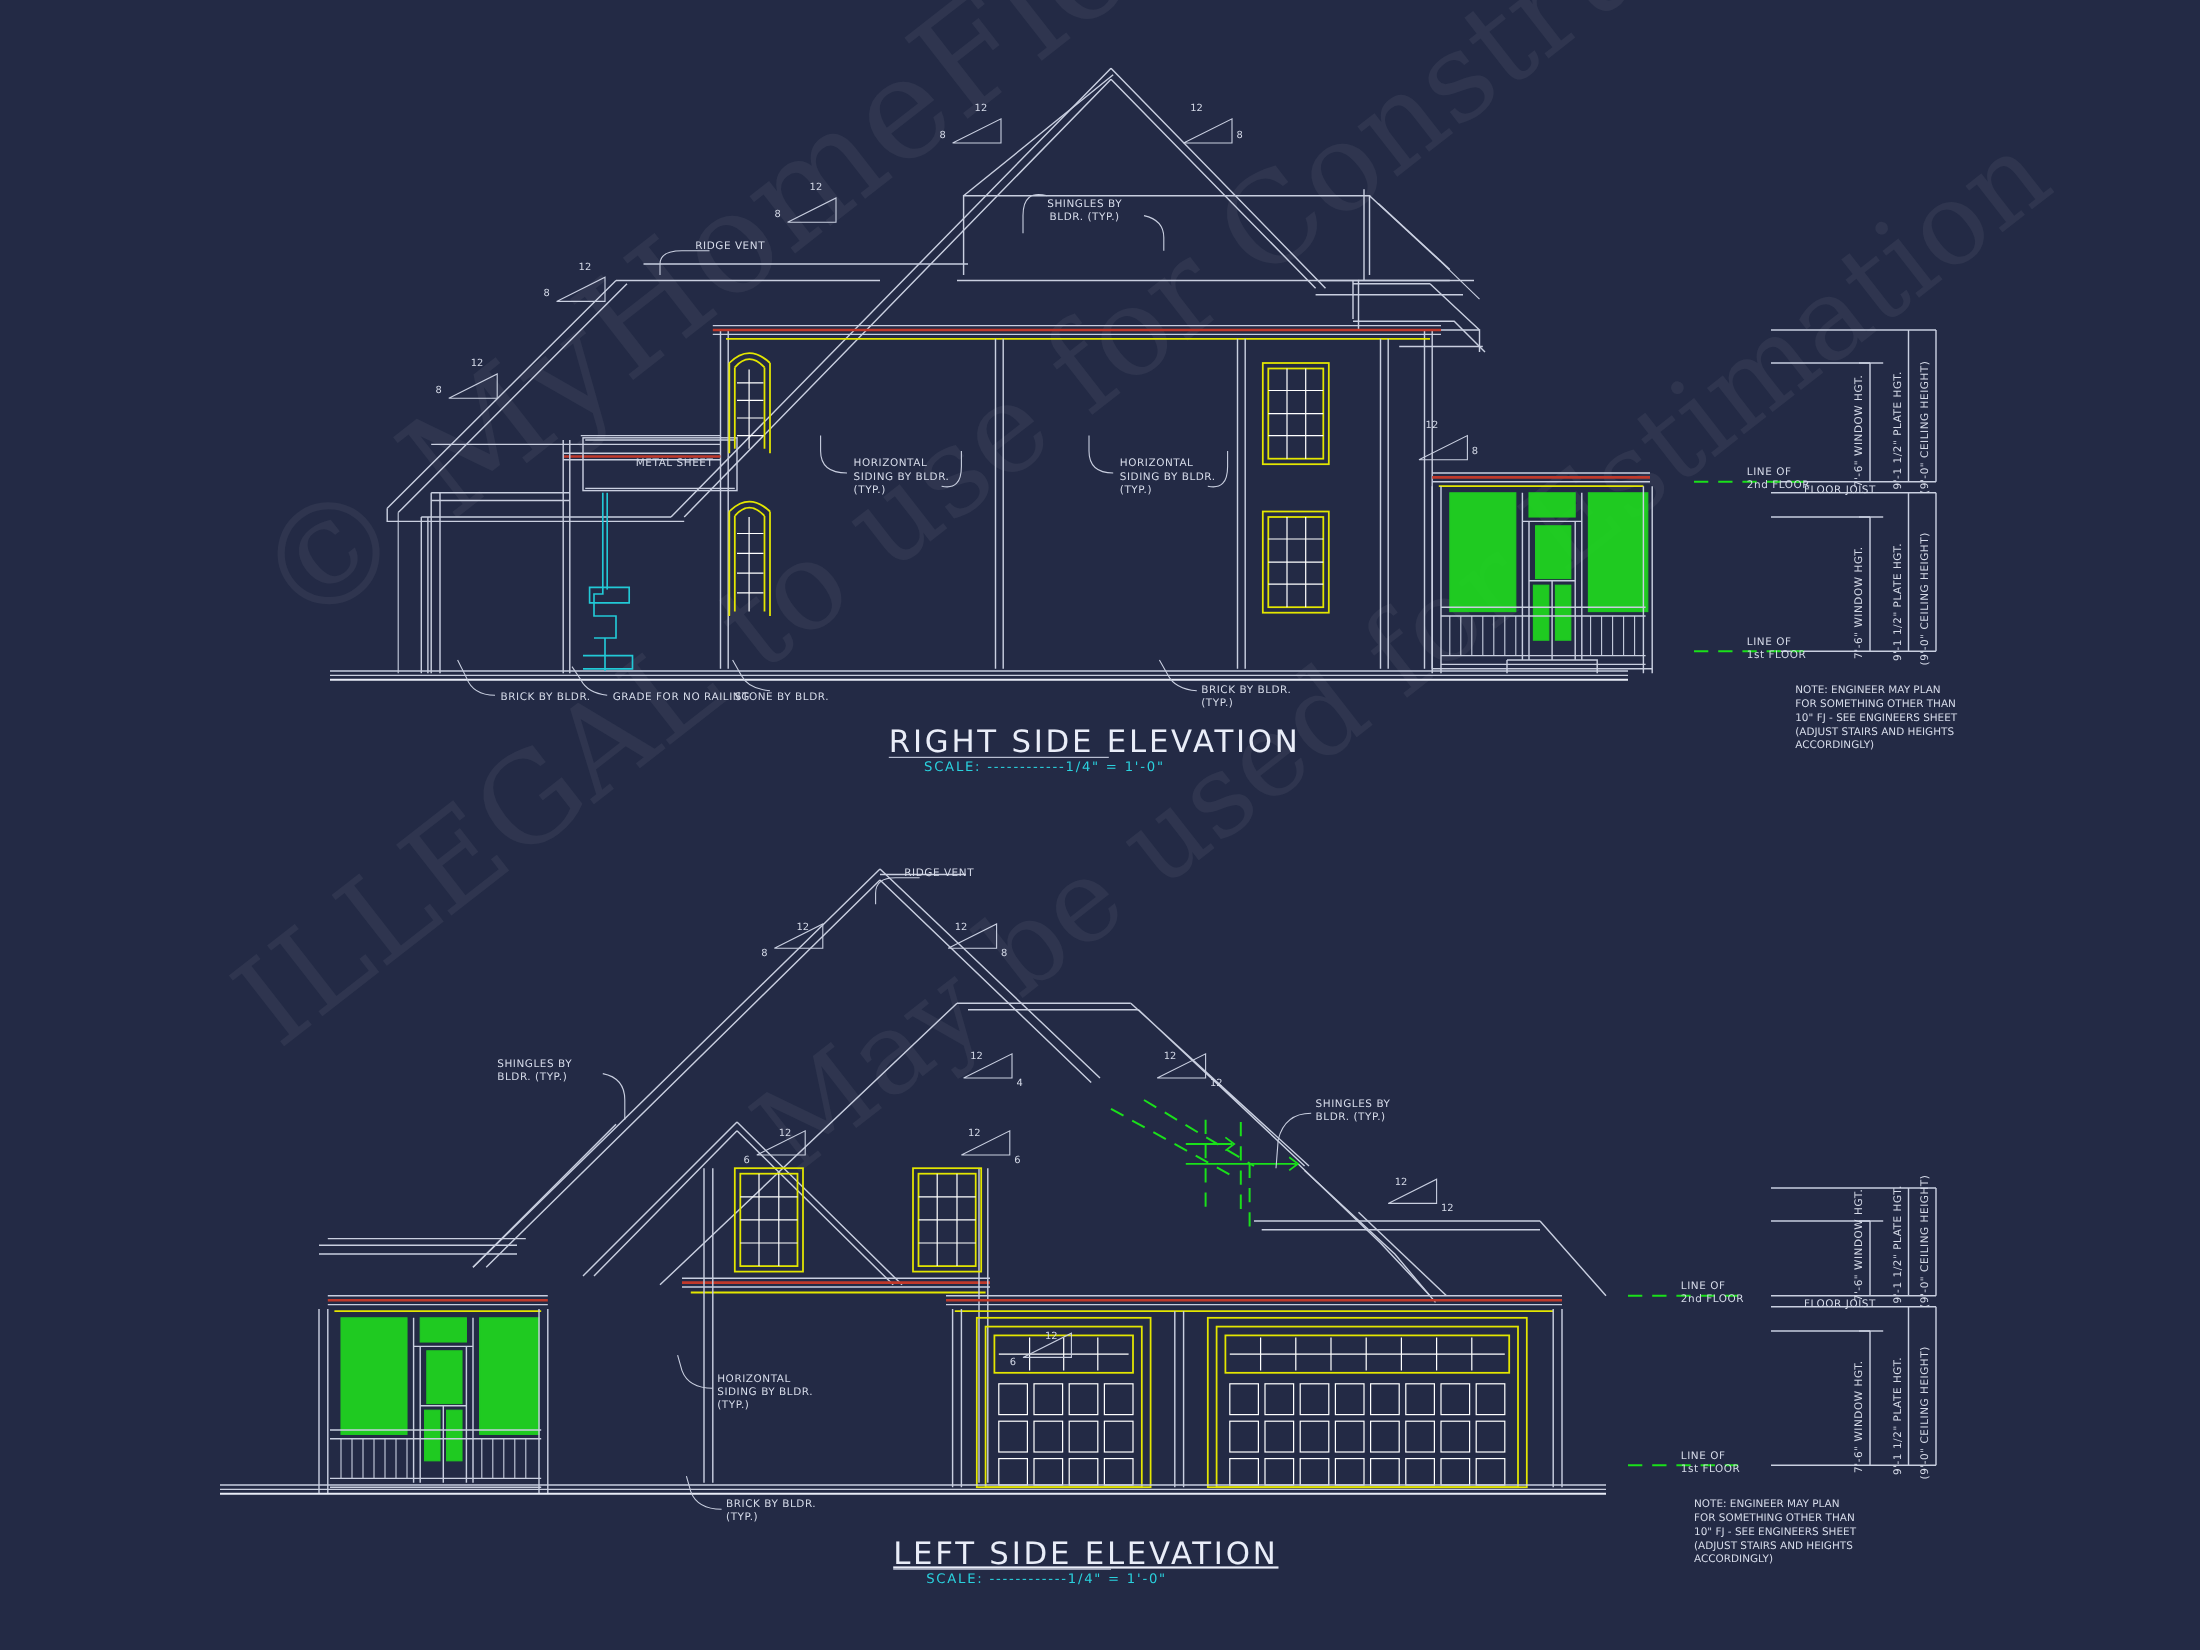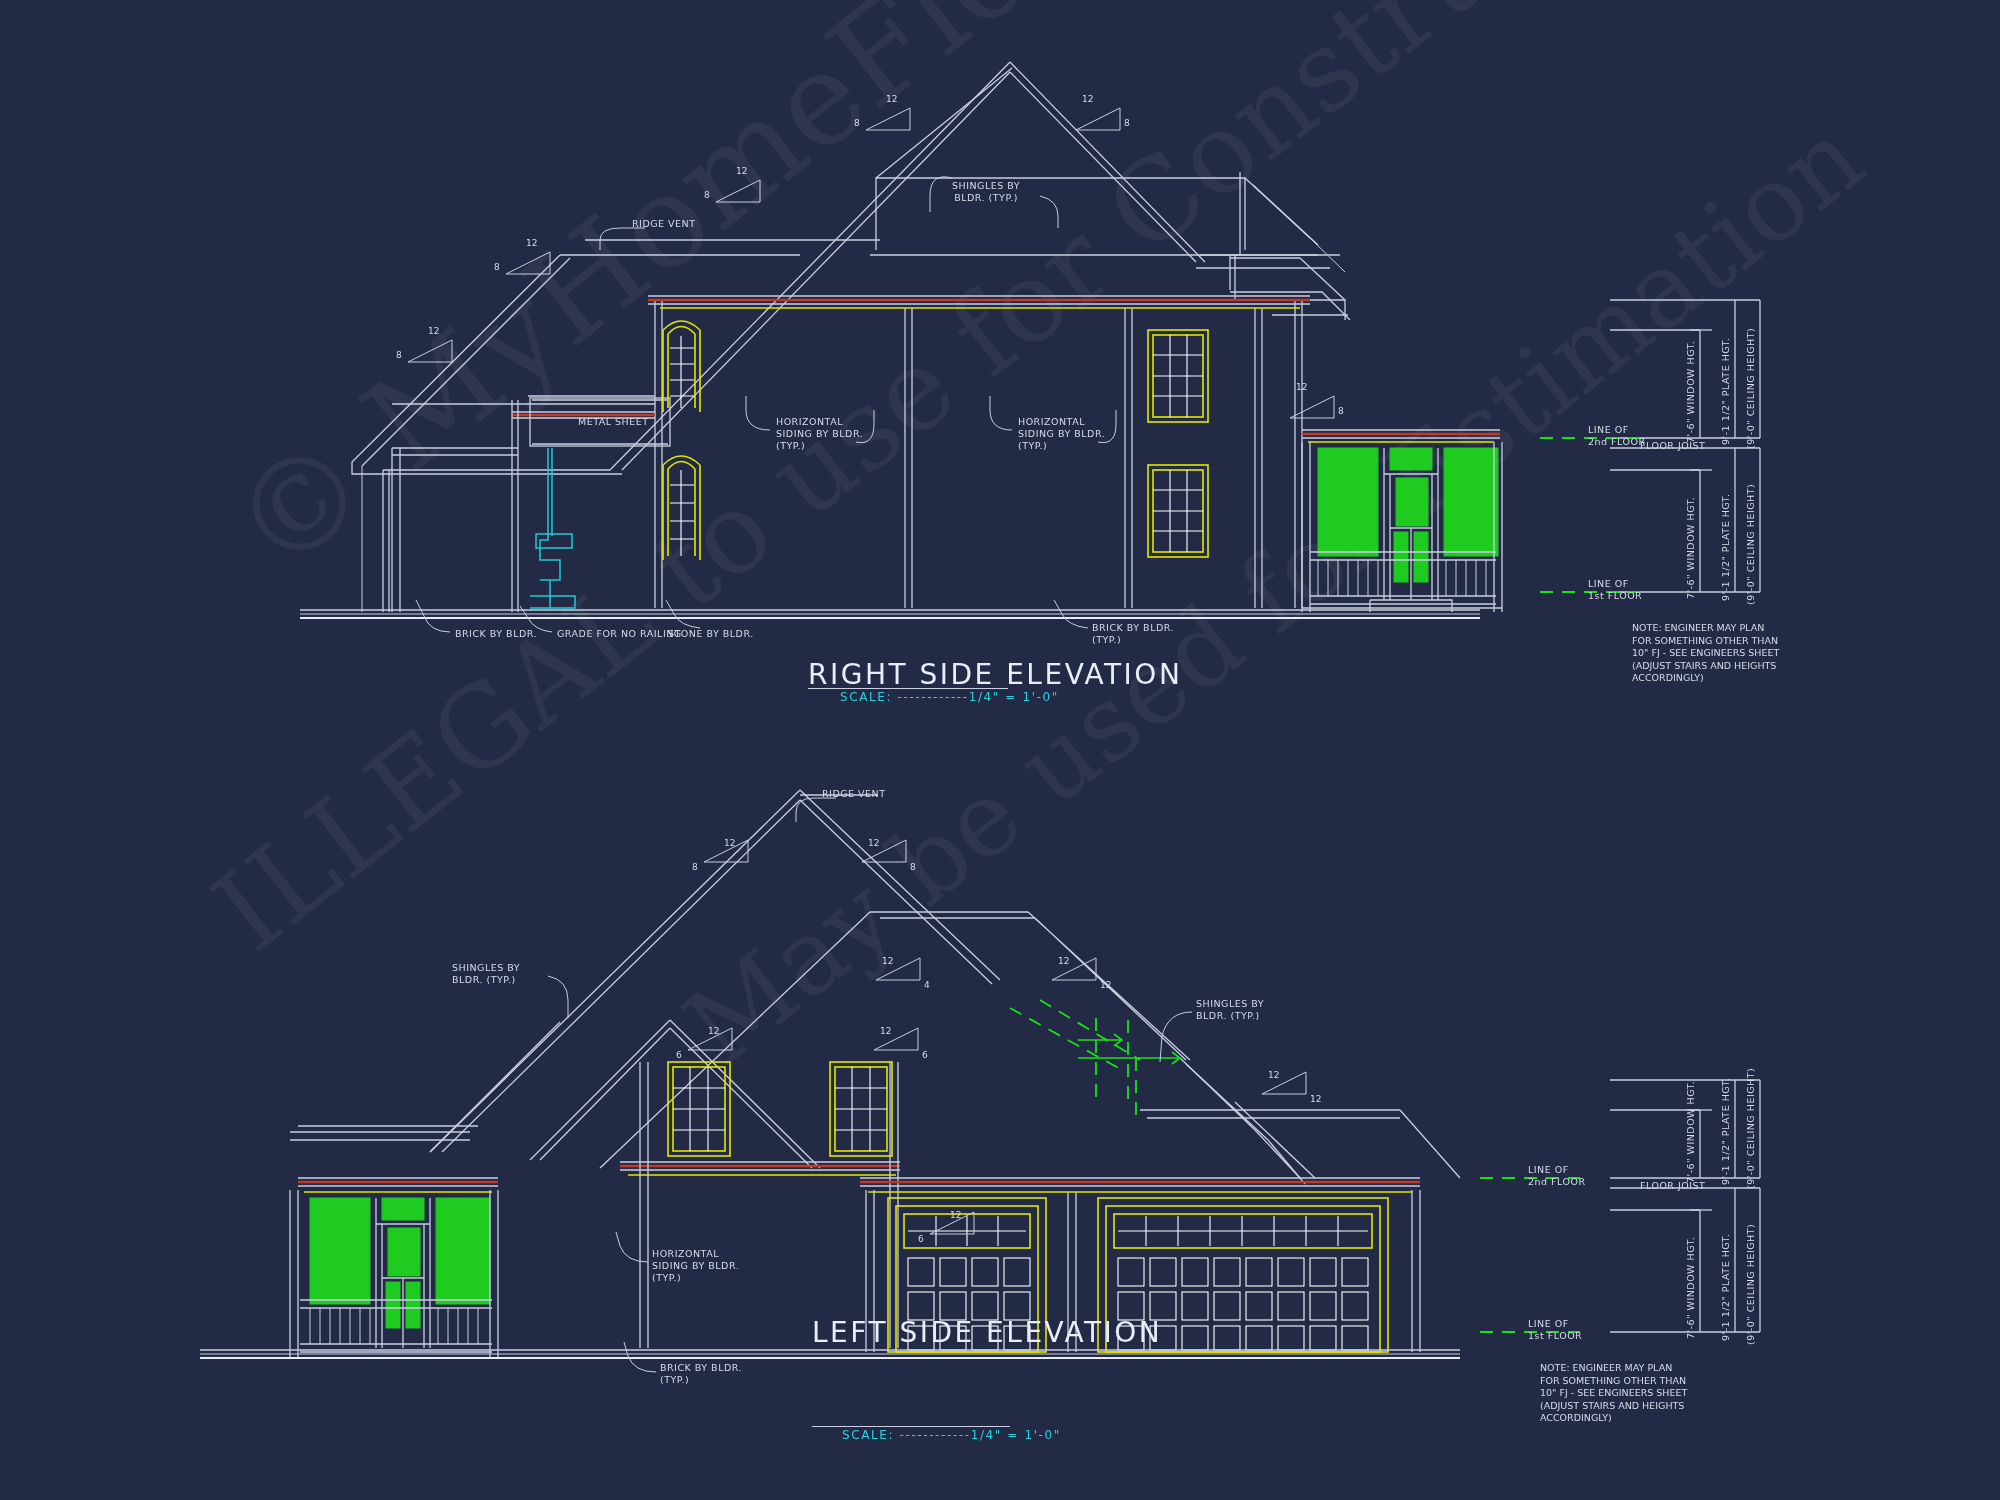--- a/index.html
+++ b/index.html
@@ -487,17 +487,17 @@
 2nd FLOOR</div>
   <div class="lbl" style="left:1528px;top:1318px;">LINE OF
 1st FLOOR</div>
 
   <div class="note" style="left:1540px;top:1362px;">NOTE: ENGINEER MAY PLAN
 FOR SOMETHING OTHER THAN
 10" FJ - SEE ENGINEERS SHEET
 (ADJUST STAIRS AND HEIGHTS
 ACCORDINGLY)</div>
 
-  <div class="title" style="left:812px;top:1316px;">LEFT SIDE ELEVATION</div>
+  <div class="title" style="left:812px;top:1396px;text-decoration:underline;">LEFT SIDE ELEVATION</div>
   <div style="position:absolute;left:812px;top:1426px;width:198px;height:1px;background:#c9cfe0;"></div>
   <div class="scale" style="left:842px;top:1428px;">SCALE: ------------1/4" = 1'-0"</div>
 
 </div>
 
 </body></html>

